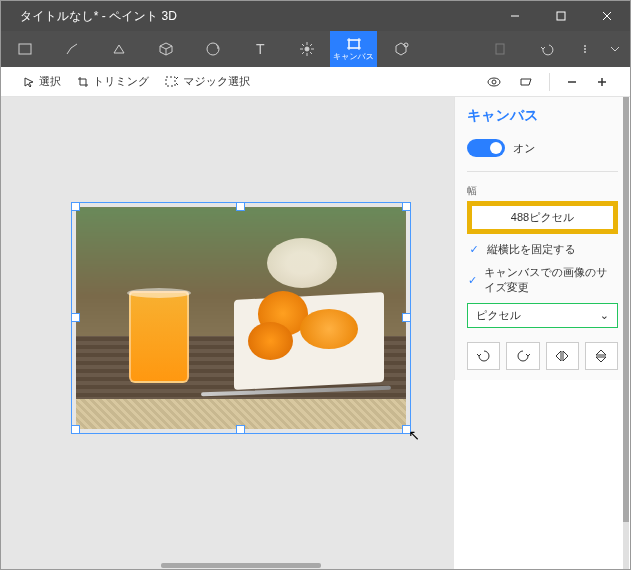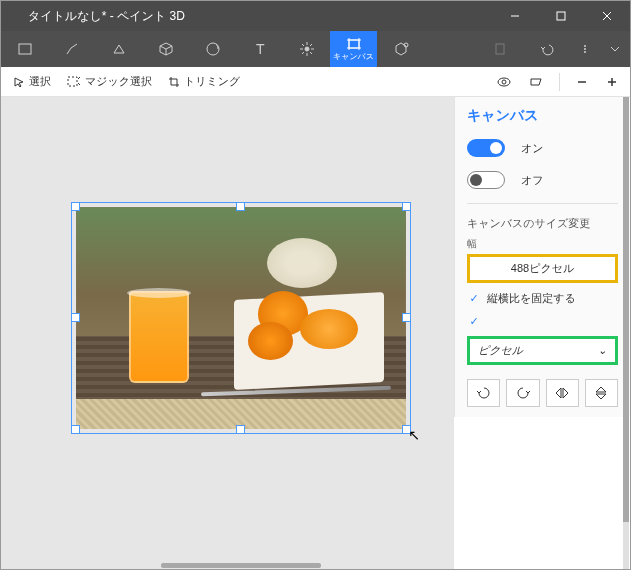--- a/index.html
+++ b/index.html
@@ -1,36 +1,36 @@
 <!DOCTYPE html>
 <html><head>
 <meta charset="utf-8">
 <style>
 * { margin: 0; padding: 0; box-sizing: border-box; font-family: "Yu Gothic UI", "Meiryo", sans-serif; }
 body { background: #fff; width: 631px; height: 570px; overflow: hidden; border: 1px solid #999; }
 
 
 .titlebar { height: 30px; background: #4a4a4a; display: flex; align-items: center; color: #fff; font-size: 12px; }
-.titlebar .title { padding-left: 27px; flex: 1; }
+.titlebar .title { padding-left: 19px; flex: 1; }
 .titlebar .winbtn { width: 46px; height: 30px; display: flex; align-items: center; justify-content: center; cursor: pointer; }
 .titlebar .winbtn svg { stroke: #fff; }
 
 
 .ribbon { height: 36px; background: #4f4f4f; display: flex; align-items: stretch; }
 .ribbon .tool { width: 47px; display: flex; flex-direction: column; align-items: center; justify-content: center; gap: 2px; color: #cfcfcf; cursor: pointer; position: relative; }
 .ribbon .tool.active { background: #2a7fff; color: #fff; }
 .ribbon .tool svg { stroke: currentColor; fill: none; }
 .ribbon .tool .lbl { font-size: 8px; line-height: 1; color: #fff; display: none; }
 .ribbon .tool.active .lbl { display: block; }
 .ribbon .spacer { flex: 1; }
 .ribbon .tool.disabled { opacity: 0.35; cursor: default; }
 .ribbon .chev { width: 30px; display:flex; align-items:center; justify-content:center; color:#cfcfcf; cursor:pointer;}
 
 
-.sub { height: 30px; background: #fff; border-bottom: 1px solid #e3e3e3; display: flex; align-items: center; padding: 0 6px; gap: 4px; }
+.sub { height: 30px; background: #fff; border-bottom: 1px solid #e3e3e3; display: flex; align-items: center; padding: 0 16px; gap: 4px; }
 .sub .sbtn { height: 24px; display: flex; align-items: center; gap: 4px; padding: 0 6px; font-size: 11px; color: #333; cursor: pointer; border-radius: 2px; }
 .sub .sbtn svg { stroke: #333; fill: none; }
 .sub .sep { width: 1px; height: 18px; background: #ddd; margin: 0 4px; }
 .sub .right { margin-left: auto; display:flex; gap:6px; align-items:center; }
 
 
 .main { display: flex; height: calc(100% - 96px); }
 .viewport { flex: 1; background: #e6e6e6; position: relative; overflow: hidden; }
 .canvasbox { position: absolute; left: 75px; top: 110px; width: 330px; height: 222px; }
 .canvasimg { width: 100%; height: 100%; background: #8a7a5a; position: relative; overflow:hidden;}
@@ -53,36 +53,36 @@
 .handle { position:absolute; width:9px; height:9px; background:#fff; border:1px solid #4a9aff; }
 .h-tl{left:-5px;top:-5px} .h-tr{right:-5px;top:-5px} .h-bl{left:-5px;bottom:-5px} .h-br{right:-5px;bottom:-5px}
 .h-t{left:calc(50% - 5px);top:-5px} .h-b{left:calc(50% - 5px);bottom:-5px}
 .h-l{left:-5px;top:calc(50% - 5px)} .h-r{right:-5px;top:calc(50% - 5px)}
 .cursor{position:absolute; right:-14px; bottom:-14px; font-size:14px; color:#000;}
 
 
 .panel { width: 176px; background: #fafafa; border-left: 1px solid #e3e3e3; padding: 10px 12px; font-size: 12px; color: #333; overflow-y:auto;}
 .panel-title { color: #2a7fff; font-size: 14px; font-weight: 600; margin-bottom: 14px; }
 .section-lbl { font-size: 11px; color: #555; margin-bottom: 6px; }
-.toggle-row { display: flex; align-items: center; gap: 16px; margin-bottom: 14px; }
+.toggle-row { display: flex; align-items: center; gap: 8px; margin-bottom: 14px; }
 .toggle { width: 38px; height: 18px; border-radius: 9px; position: relative; cursor:pointer;}
 .toggle.on { background: #2a7fff; }
 .toggle.off { background: #fff; border:1px solid #888;}
 .toggle .knob { position:absolute; width:12px; height:12px; background:#fff; border-radius:50%; top:3px; }
 .toggle.on .knob{ right:3px; }
 .toggle.off .knob{ left:2px; background:#555; top:2px;}
 .toggle-lbl { font-size: 11px; }
 .divline{height:1px; background:#e0e0e0; margin:6px 0 12px;}
 .dims { display:flex; gap:8px; margin-bottom:8px;}
 .dims .col{flex:1;}
 .dims .dlbl{font-size:10px; color:#666; margin-bottom:3px;}
-.dims .dval{border:3px solid #eab308; background:#fff; text-align:center; padding:4px 0; font-size:11px; cursor:text;}
+.dims .dval{border:5px solid #eab308; background:#fff; text-align:center; padding:4px 0; font-size:11px; cursor:text;}
 .check-row{display:flex; align-items:center; gap:6px; font-size:11px; margin-bottom:8px; cursor:pointer;}
 .check-row .cb{width:14px; height:14px; display:flex; align-items:center; justify-content:center; color:#2a7fff;}
-.unitsel{border:3px solid #22c55e; background:#fff; padding:4px 8px; font-size:11px; display:flex; align-items:center; justify-content:space-between; margin-bottom:14px; cursor:pointer;font-style:italic;}
+.unitsel{border:1px solid #22c55e; background:#fff; padding:4px 8px; font-size:11px; display:flex; align-items:center; justify-content:space-between; margin-bottom:14px; cursor:pointer;}
 .rotgrid{display:flex; gap:6px;}
 .rotgrid .rbtn{flex:1; border:1px solid #ccc; background:#fff; height:28px; display:flex; align-items:center; justify-content:center; cursor:pointer;}
 .rotgrid .rbtn svg{stroke:#333; fill:none;}
 .vscroll { width: 6px; background: #e0e0e0; position:absolute; right:1px; top:0; bottom:0;}
 .vthumb { width:6px; background:#a8a8a8; height:90%; position:absolute; top:0;}
 .panel-wrap{position:relative; height:100%;}
 .hscroll{position:absolute; bottom:1px; left:160px; width:160px; height:5px; background:#a8a8a8; border-radius:2px;}
 </style>
 </head>
 <body>
@@ -194,31 +194,31 @@
 </div>
 
 <div class="sub">
   <div class="sbtn">
       <svg width="12" height="12">
         <path d="M2 2 L2 10 L5 8 L7 11 L8 10 L6 7 L10 6 Z"></path>
       </svg>
       <span>選択</span>
     </div>
   <div class="sbtn">
+      <svg width="12" height="12">
+        <path d="M3 1 L3 9 L11 9 M1 3 L9 3 L9 11"></path>
+      </svg>
+      <span>トリミング</span>
+    </div>
+  <div class="sbtn">
       <svg width="14" height="12">
         <rect x="1" y="1" width="9" height="9" stroke-dasharray="2"></rect>
         <path d="M11 3 L13 1 M11 7 L13 9"></path>
       </svg>
       <span>マジック選択</span>
-    </div>
-  <div class="sbtn">
-      <svg width="12" height="12">
-        <path d="M3 1 L3 9 L11 9 M1 3 L9 3 L9 11"></path>
-      </svg>
-      <span>トリミング</span>
     </div>
   <div class="right">
     <div class="sbtn">
         <svg width="14" height="12">
           <ellipse cx="7" cy="6" rx="6" ry="4"></ellipse>
           <circle cx="7" cy="6" r="2"></circle>
         </svg>
       </div>
     <div class="sbtn">
         <svg width="14" height="12">
@@ -276,43 +276,37 @@
   <div class="panel">
     <div class="panel-title">キャンバス</div>
 
     <div class="toggle-row">
       <div class="toggle on">
             <div class="knob"></div>
           </div>
       <span class="toggle-lbl">オン</span>
     </div>
 
-    <div class="toggle-row">
-      <div class="toggle off">
-            <div class="knob"></div>
-          </div>
-      <span class="toggle-lbl">オフ</span>
-    </div>
 
     <div class="divline"></div>
 
-    <div class="section-lbl">キャンバスのサイズ変更</div>
     <div class="dims">
       <div class="col">
         <div class="dlbl">幅</div>
         <div class="dval">488ピクセル</div>
       </div>
     </div>
 
     <div class="check-row">
       <div class="cb">✓</div>
       <span>縦横比を固定する</span>
     </div>
     <div class="check-row">
       <div class="cb">✓</div>
+      <span>キャンバスでの画像のサイズ変更</span>
     </div>
 
     <div class="unitsel">
       <span>ピクセル</span>
       <span>⌄</span>
     </div>
 
     <div class="rotgrid">
       <div class="rbtn">
             <svg width="16" height="16">

